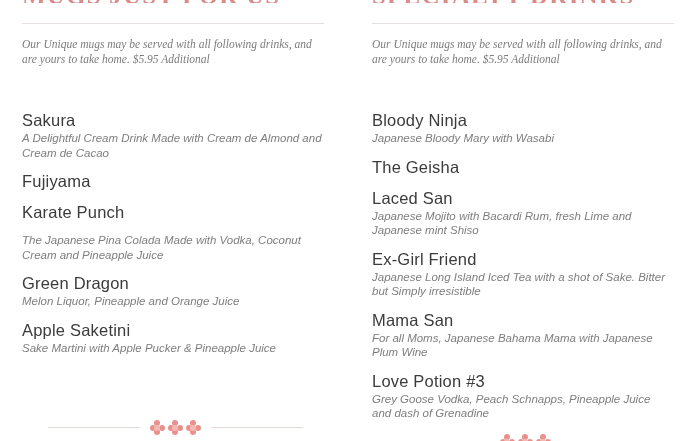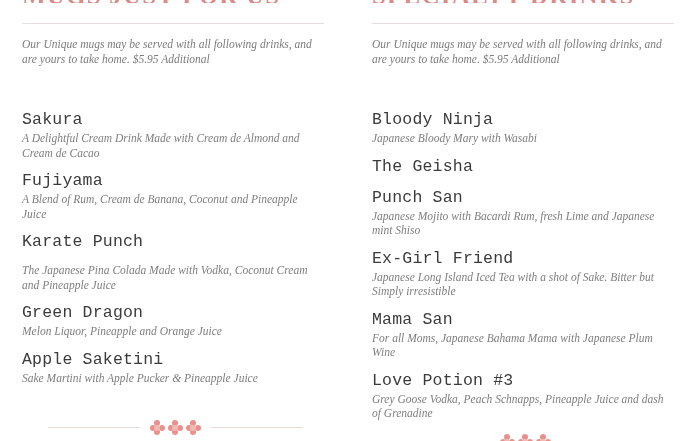--- a/index.html
+++ b/index.html
@@ -61,28 +61,28 @@
     line-height: 15px;
     color: #7c7c7c;
     margin: 13px 0 0 0;
     max-width: 300px;
   }
   .items {
     margin-top: 43px;
   }
   .item { margin-bottom: 11px; }
   .item-name {
-    font-family: Liberation Mono, monospace;
+    font-family: Liberation Sans, sans-serif;
     font-size: 16.5px;
     color: #3b3b3b;
     line-height: 20px;
     letter-spacing: 0.2px;
   }
   .item-desc {
-    font-family: Liberation Serif, serif;
+    font-family: Liberation Sans, sans-serif;
     font-style: italic;
     font-size: 11.5px;
     line-height: 14.5px;
     color: #7e7e7e;
     margin-top: 1px;
     max-width: 300px;
   }
 
   
   .ornament {
@@ -135,21 +135,20 @@
       <div class="rule"></div>
       <p class="note">Our Unique mugs may be served with all following drinks, and are yours to take home. $5.95 Additional</p>
 
       <div class="items">
         <div class="item">
           <div class="item-name">Sakura</div>
           <div class="item-desc">A Delightful Cream Drink Made with Cream de Almond and Cream de Cacao</div>
         </div>
         <div class="item">
           <div class="item-name">Fujiyama</div>
-          <div class="item-desc">A Blend of Rum, Cream de Banana, Coconut and Pineapple Juice</div>
         </div>
         <div class="item">
           <div class="item-name">Karate Punch</div>
         </div>
         <div class="item">
           <div class="item-desc">The Japanese Pina Colada Made with Vodka, Coconut Cream and Pineapple Juice</div>
         </div>
         <div class="item">
           <div class="item-name">Green Dragon</div>
           <div class="item-desc">Melon Liquor, Pineapple and Orange Juice</div>
@@ -168,21 +167,21 @@
 
       <div class="items">
         <div class="item">
           <div class="item-name">Bloody Ninja</div>
           <div class="item-desc">Japanese Bloody Mary with Wasabi</div>
         </div>
         <div class="item">
           <div class="item-name">The Geisha</div>
         </div>
         <div class="item">
-          <div class="item-name">Punch San</div>
+          <div class="item-name">Laced San</div>
           <div class="item-desc">Japanese Mojito with Bacardi Rum, fresh Lime and Japanese mint Shiso</div>
         </div>
         <div class="item">
           <div class="item-name">Ex-Girl Friend</div>
           <div class="item-desc">Japanese Long Island Iced Tea with a shot of Sake. Bitter but Simply irresistible</div>
         </div>
         <div class="item">
           <div class="item-name">Mama San</div>
           <div class="item-desc">For all Moms, Japanese Bahama Mama with Japanese Plum Wine</div>
         </div>

